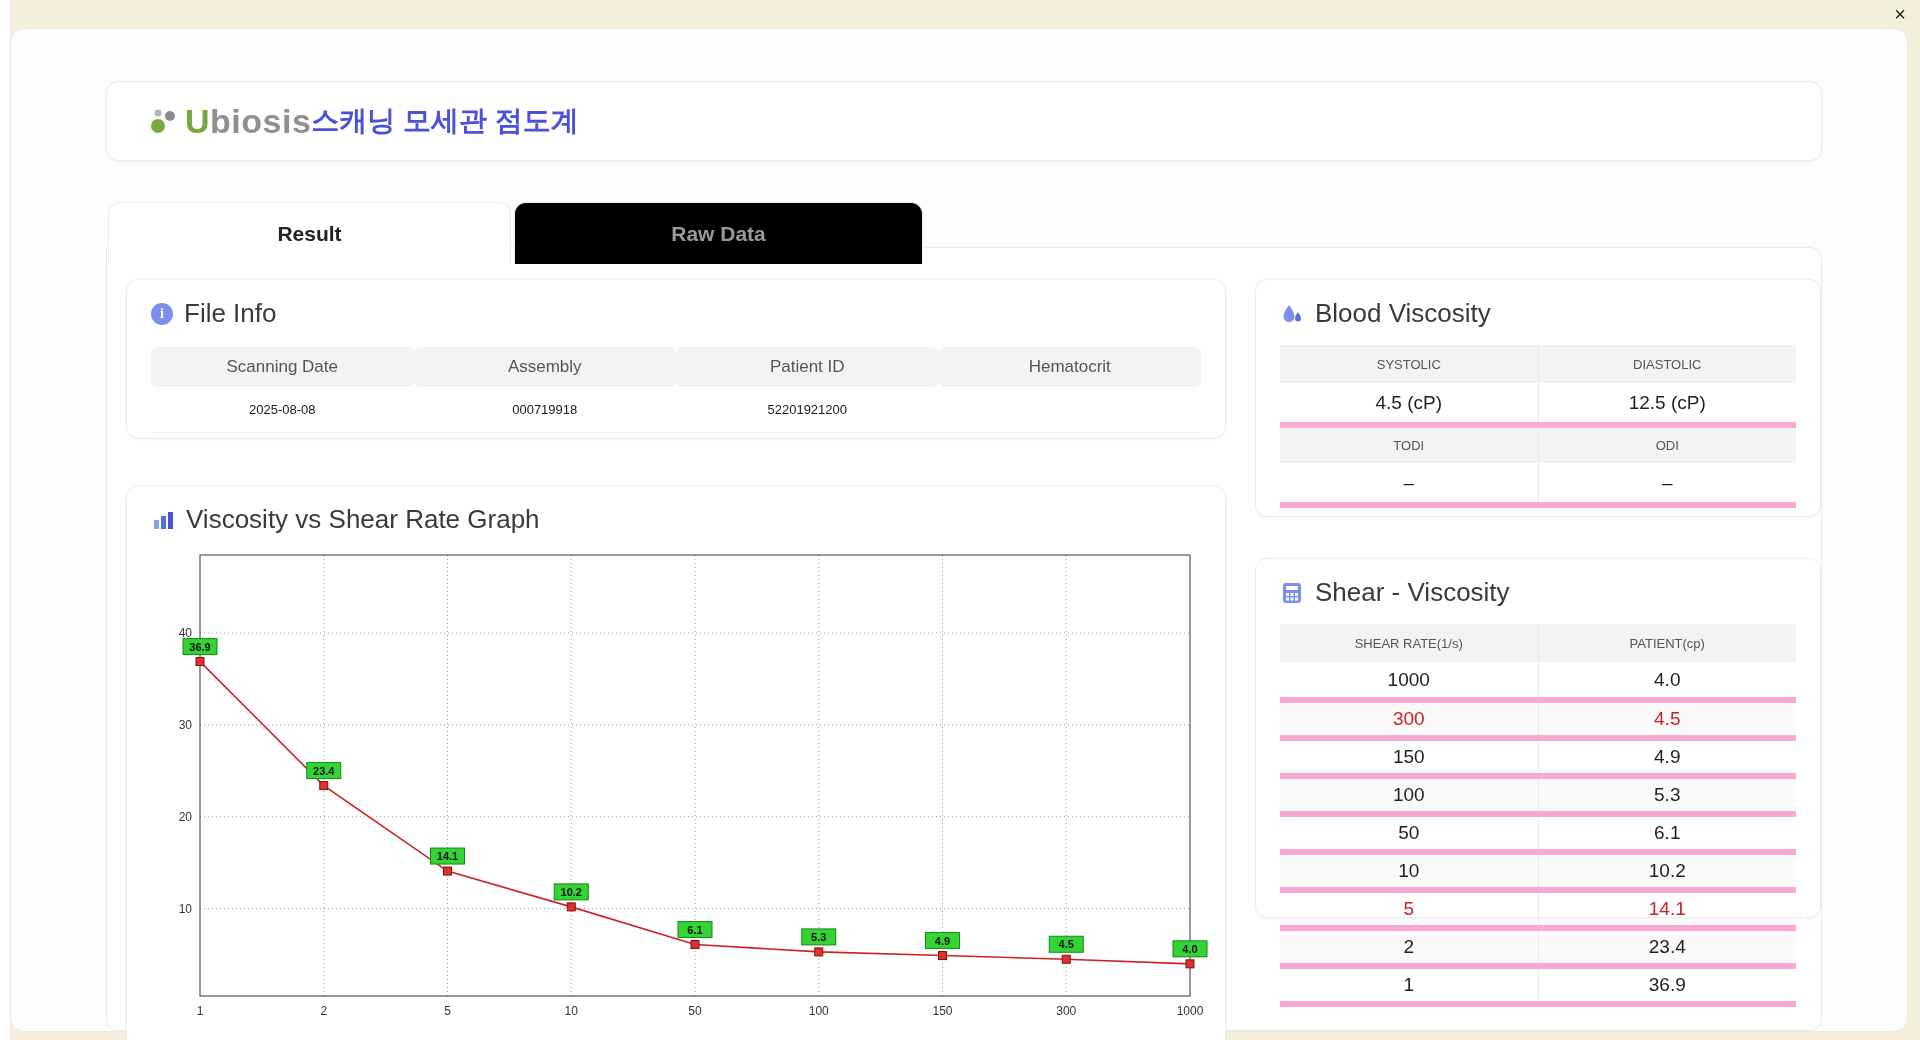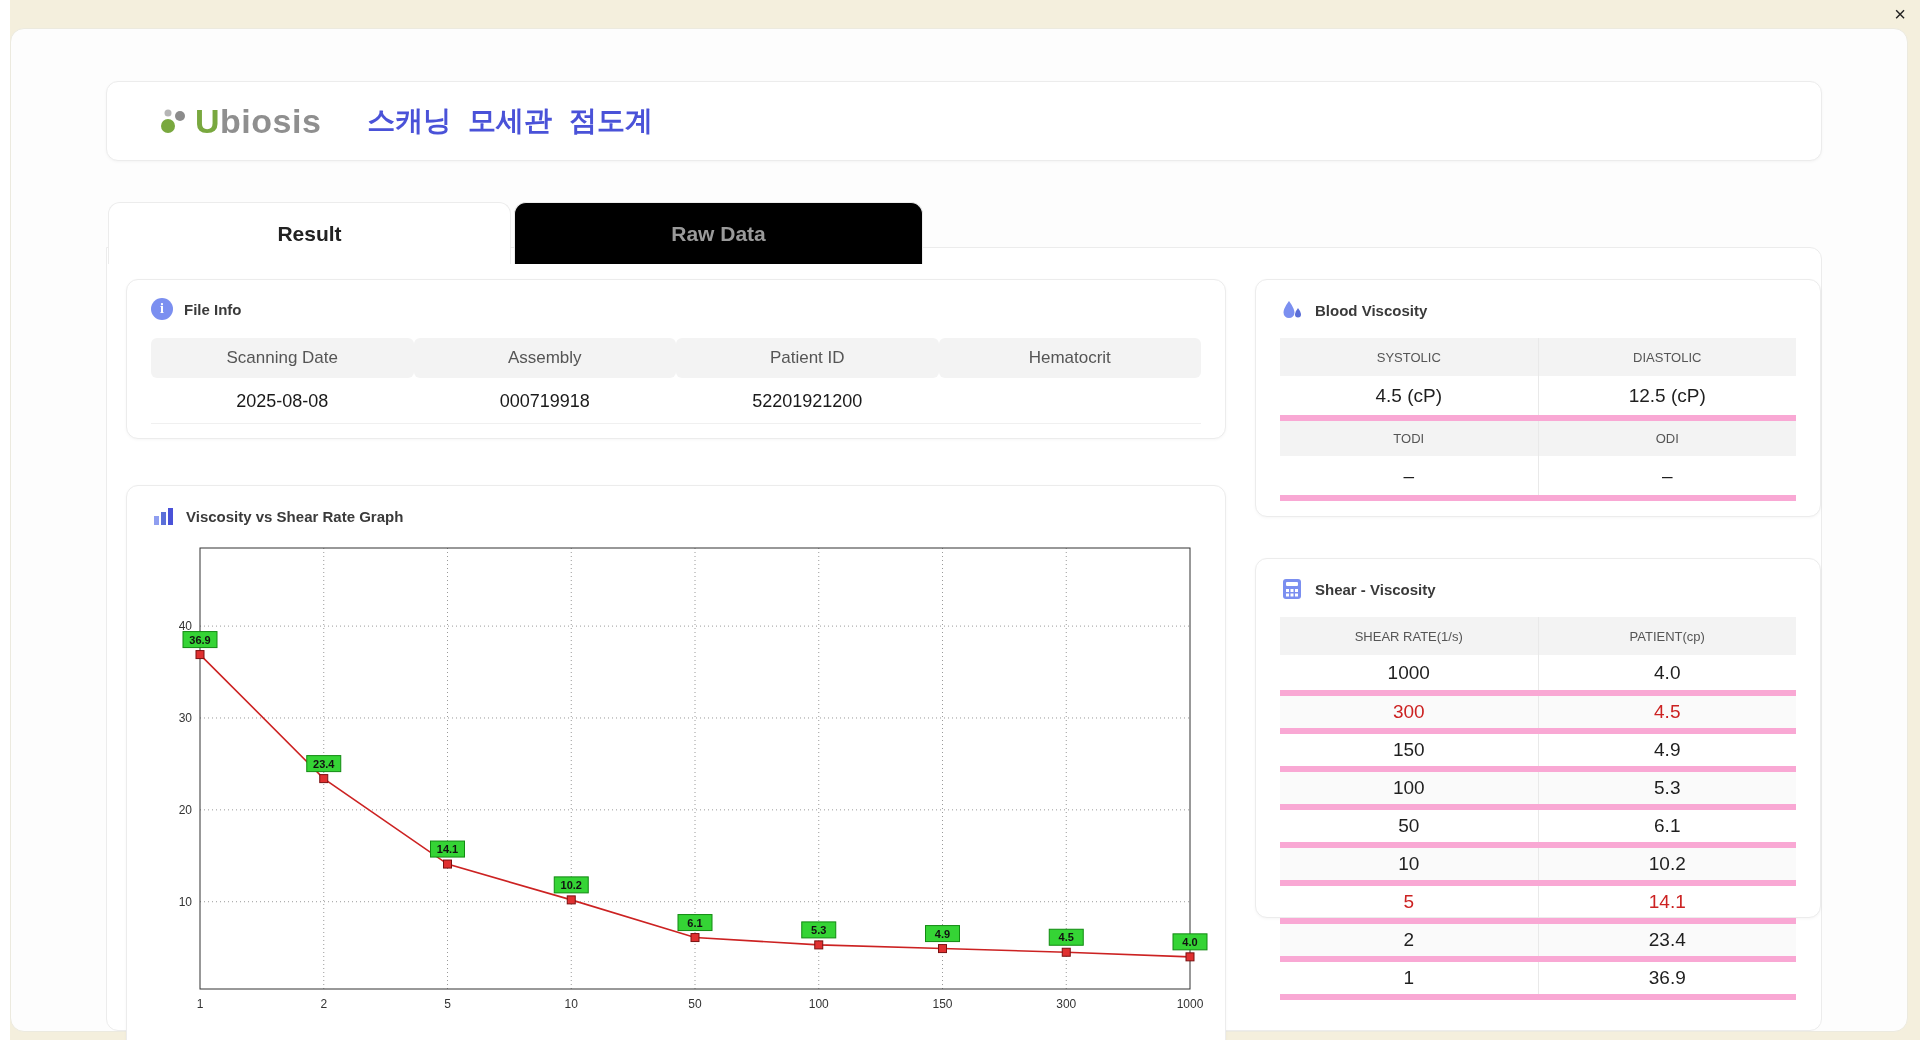--- a/index.html
+++ b/index.html
@@ -13,27 +13,27 @@
 
   .window {
     position:absolute; left:10px; top:28px; width:1898px; height:1004px;
     background:#fdfdfd; border-radius:14px; border:1px solid #eceadf;
   }
 
   .header-card {
     position:absolute; left:95px; top:52px; width:1716px; height:80px;
     background:#fff; border:1px solid #ececec; border-radius:12px;
     box-shadow:0 1px 3px rgba(0,0,0,.04);
-    display:flex; align-items:center;padding-left:10px;
+    display:flex; align-items:center;
   }
   .logo { display:flex; align-items:center; margin-left:42px; }
   .logo-text { font-size:34px; font-weight:bold; letter-spacing:.5px; }
   .logo-u { color:#79a83f; }
   .logo-rest { color:#8f8f8f; }
-  .app-title { margin-left:46px; color:#4a52d8; font-weight:bold; font-size:28px;font-family:Liberation Mono, monospace; }
+  .app-title { color:#4a52d8; font-weight:bold; font-size:28px; }
 
   .tabbar { position:absolute; left:97px; top:157px; display:flex; z-index:3; }
   .tab {
     height:62px; display:flex; align-items:center; justify-content:center;
     font-size:21px; font-weight:bold; border-radius:12px 12px 0 0;
     border:1px solid #ececec; border-bottom:none; cursor:pointer;margin-top:16px;
   }
   .tab.active { width:403px; background:#fff; color:#222; }
   .tab.inactive { width:409px; background:#000000; color:#9a9a9a; margin-left:3px; }
 
@@ -46,36 +46,36 @@
   .card {
     position:absolute; background:#fff; border:1px solid #ececec; border-radius:12px;
     box-shadow:0 1px 3px rgba(0,0,0,.04); padding:18px 24px;
   }
   .card-file-info  { left:19px;   top:31px;  width:1100px; height:160px; }
   .card-graph      { left:19px;   top:213px; width:1100px; height:567px;margin-top:24px; }
   .card-bv         { left:1148px; top:31px;  width:566px;  height:238px; }
   .card-sv         { left:1148px; top:310px; width:566px;  height:360px; }
 
   .card-title-row { display:flex; align-items:center; gap:11px; }
-  .card-title { font-size:15px; font-weight:bold; color:#3a3a3a; }
+  .card-title { font-size:26px; font-weight:normal; color:#3a3a3a; }
   .icon-badge { width:24px; height:24px; display:inline-flex; align-items:center; justify-content:center; }
   .info-circle {
     width:22px; height:22px; border-radius:50%; background:#7b8ff0; color:#fff;
     font-size:14px; font-weight:bold; font-family:"Liberation Serif", serif;
     display:inline-flex; align-items:center; justify-content:center;
   }
 
   
   .fi-grid { margin-top:18px; display:grid; grid-template-columns:repeat(4,1fr); }
   .fi-head {
     background:#f3f3f3; height:40px; line-height:40px; text-align:center;
     color:#555; font-size:17px; border-radius:6px;
   }
   .fi-value {
-    height:46px; line-height:46px; text-align:center; font-size:18px; color:#1a1a1a;
+    height:46px; line-height:46px; text-align:center; font-size:13px; color:#1a1a1a;
     border-bottom:1px solid #f0f0f0;
   }
 
   
   table.data { width:100%; border-collapse:collapse; margin-top:16px; }
   table.data th {
     background:#f3f3f3; height:38px; font-weight:normal; color:#555; font-size:13px;
     text-align:center; width:50%;
   }
   table.data td {

